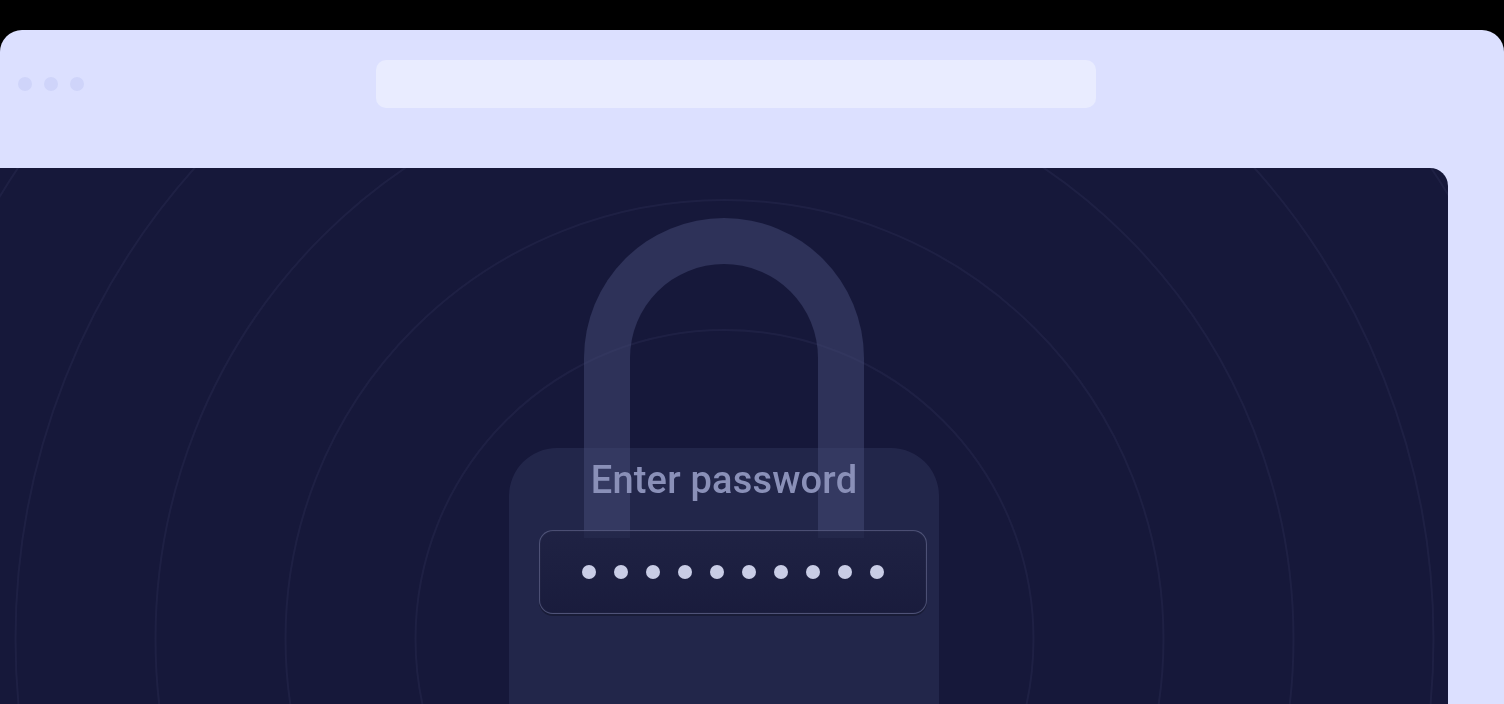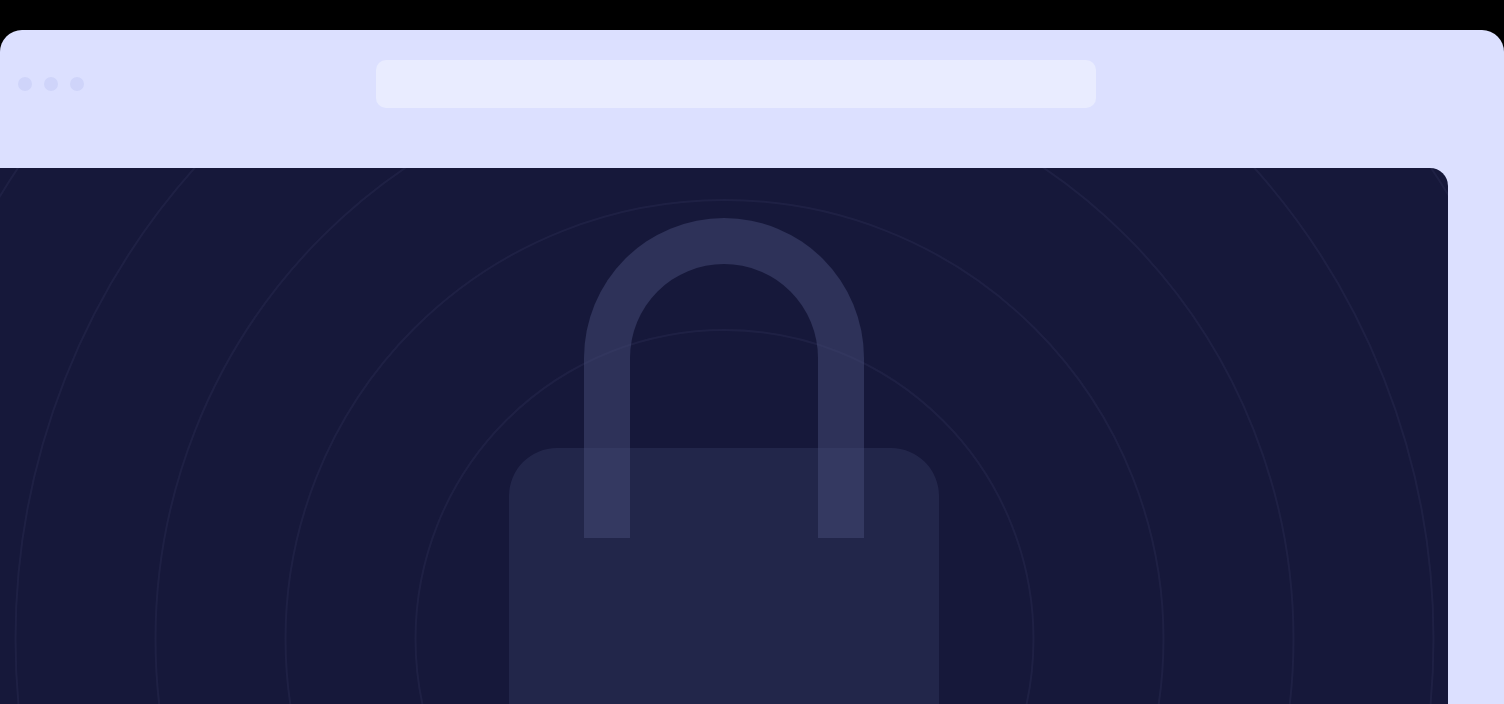--- a/index.html
+++ b/index.html
@@ -167,14 +167,29 @@
       <div class="ring r3"></div>
       <div class="ring r4"></div>
       <div class="ring r5"></div>
     </div>
 
     <div class="lock">
       <div class="shackle"></div>
       <div class="lock-body"></div>
     </div>
 
+    <div class="label-area">
+      <div class="enter-label">Enter password</div>
+      <div class="password-box" id="password-box">
+          <div class="dot"></div>
+          <div class="dot"></div>
+          <div class="dot"></div>
+          <div class="dot"></div>
+          <div class="dot"></div>
+          <div class="dot"></div>
+          <div class="dot"></div>
+          <div class="dot"></div>
+          <div class="dot"></div>
+          <div class="dot"></div>
+        </div>
+    </div>
   </div>
 </div>
 
 </body></html>

